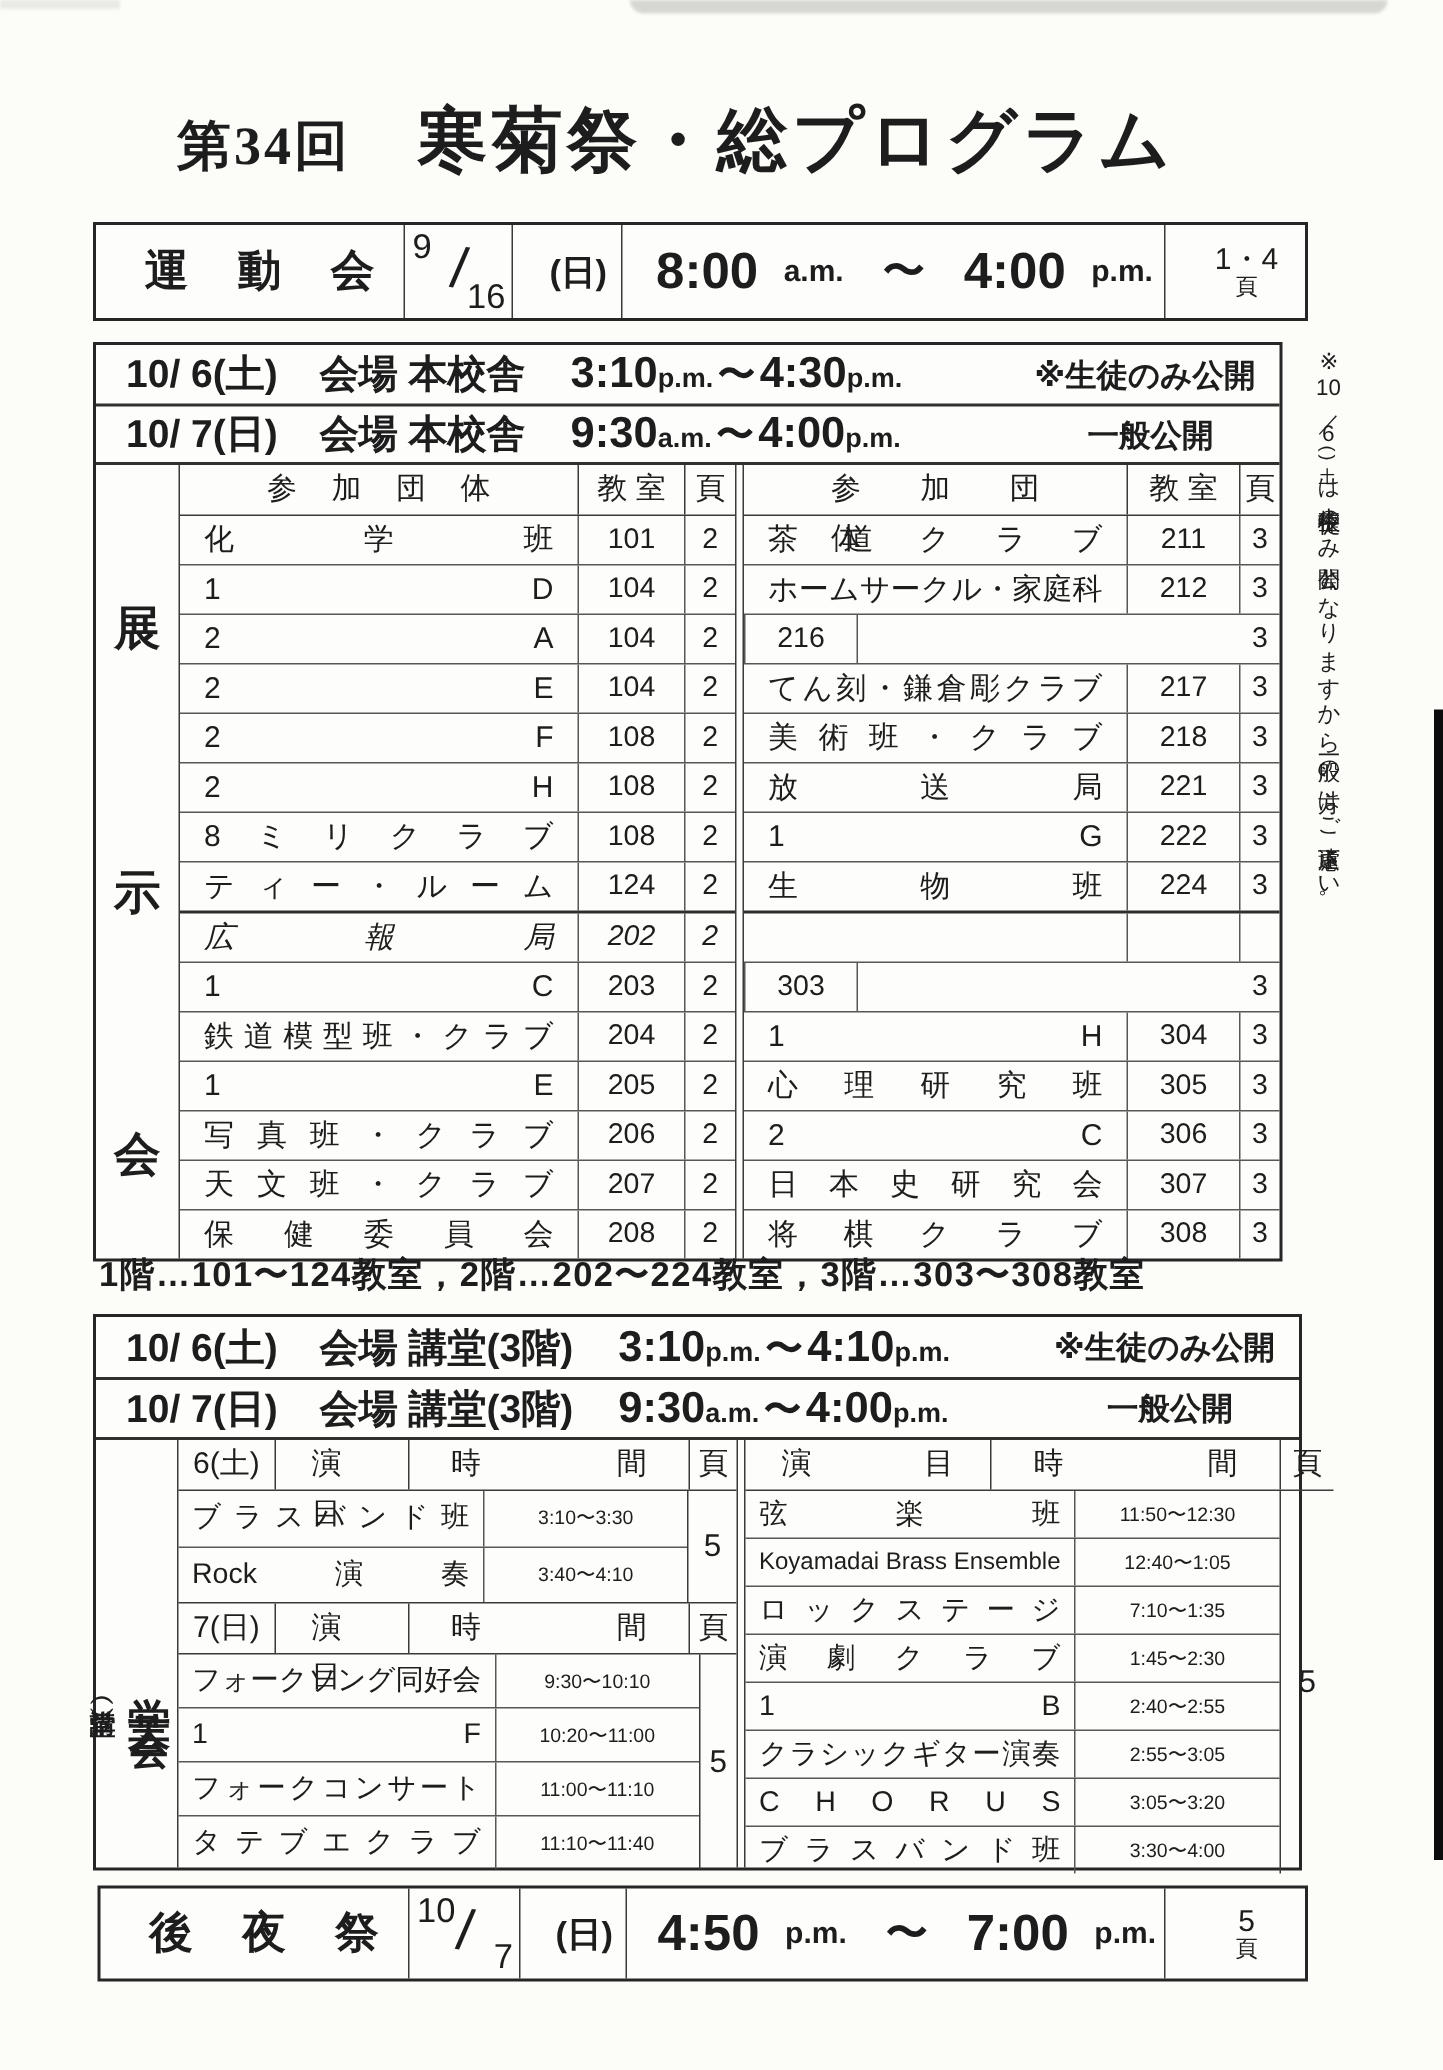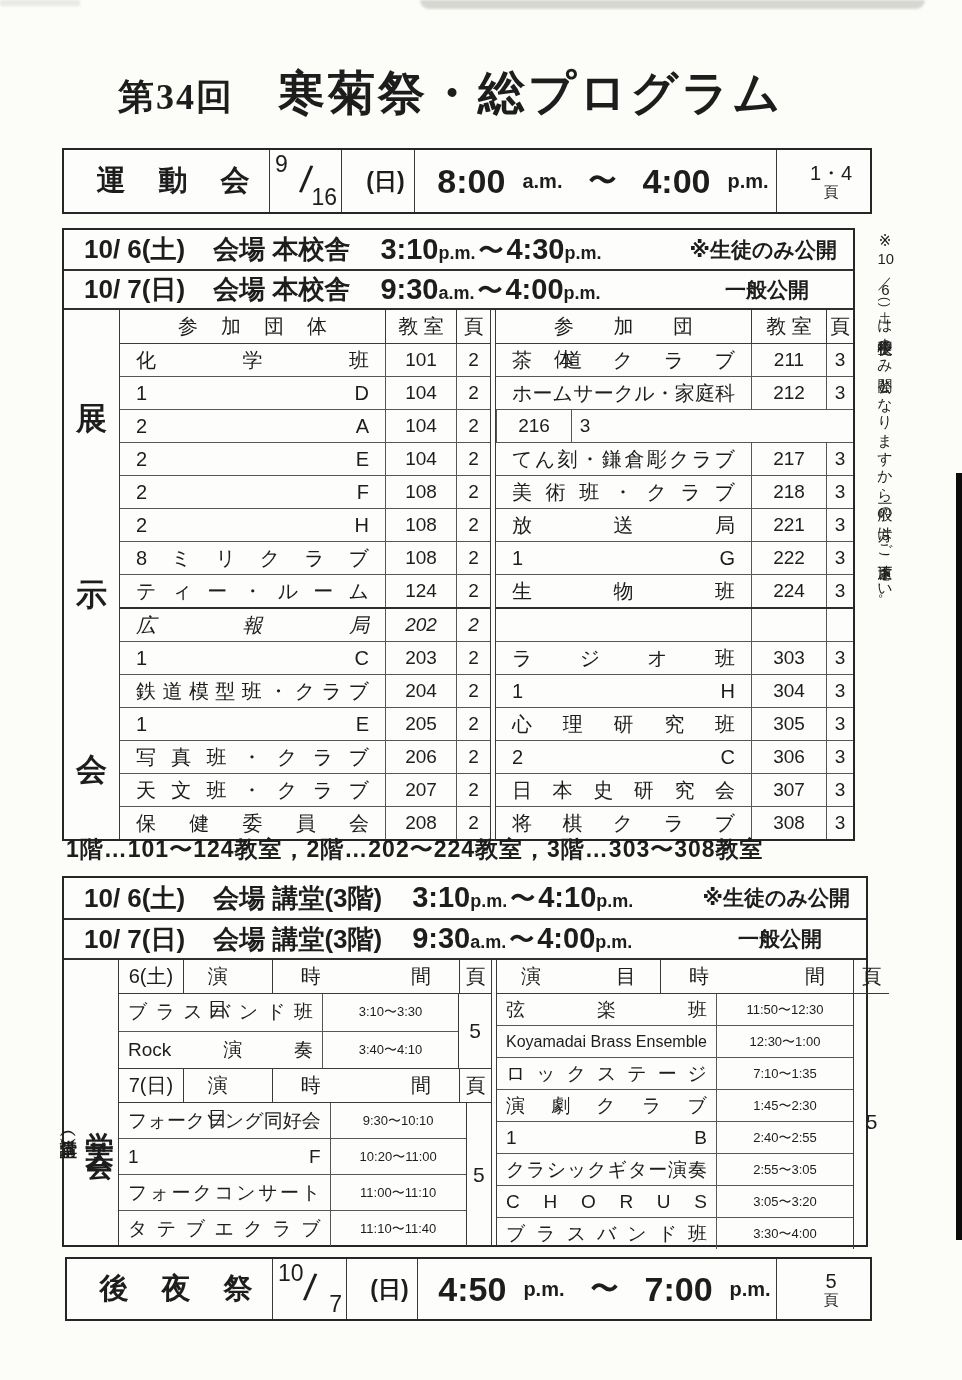--- a/index.html
+++ b/index.html
@@ -51,21 +51,21 @@
   .ex-side{width:56px;border-right:1px solid #3a3a3a;display:flex;flex-direction:column;align-items:center;
            justify-content:space-between;padding:88px 0 48px 0;box-sizing:border-box;font-size:31px;font-weight:600;}
   .half{display:flex;flex-direction:column;}
   .ex-l{width:370px;border-right:1px solid #3a3a3a;}
   .ex-r{flex:1;border-left:1px solid #3a3a3a;margin-left:4px;}
   .ex-head{display:flex;height:33px;line-height:33px;border-bottom:1px solid #3a3a3a;font-size:20px;}
   .ex-head .h-group{flex:1;padding:0 58px;}
   .ex-head .h-room{text-align:center;border-left:1px solid #3a3a3a;border-right:1px solid #3a3a3a;}
   .ex-head .h-page{text-align:center;}
   .rows{display:flex;flex-direction:column;}
-  .rows>div{display:flex;height:32px;line-height:32px;}
+  .rows>div{display:flex;height:32px;line-height:32px;justify-content:space-between;}
   .rows>div+div{border-top:1px solid #575757;}
   .rows>div:nth-of-type(9){border-top:2px solid #2e2e2e;font-style:italic;}
   .exrow .name{flex:1;font-size:20px;padding:0 16px;overflow:hidden;white-space:nowrap;}
   .exrow .room{text-align:center;font-size:19px;border-left:1px solid #575757;border-right:1px solid #575757;}
   .exrow .pg{text-align:center;font-size:19px;}
   .ex-l .h-room,.ex-l .exrow .room{width:70px;}
   .ex-l .h-page,.ex-l .exrow .pg{width:33px;}
   .ex-r .h-room,.ex-r .exrow .room{width:74px;}
   .ex-r .h-page,.ex-r .exrow .pg{width:26px;}
 
@@ -322,21 +322,20 @@
               <div class="pg">3</div>
             </div>
 
             <div class="exrow">
               <div class="name jc"></div>
               <div class="room"></div>
               <div class="pg"></div>
             </div>
 
             <div class="exrow">
-              <div class="name jc">ラ　ジ　オ　班</div>
               <div class="room">303</div>
               <div class="pg">3</div>
             </div>
 
             <div class="exrow">
               <div class="name jc">1　H</div>
               <div class="room">304</div>
               <div class="pg">3</div>
             </div>
 
@@ -455,21 +454,21 @@
         <div class="pfgroup g-all">
           <div class="grows">
 
               <div class="pfrow">
                 <div class="name jc">弦　楽　班</div>
                 <div class="time">11:50〜12:30</div>
               </div>
 
               <div class="pfrow">
                 <div class="name jc">Koyamadai Brass Ensemble</div>
-                <div class="time">12:30〜1:00</div>
+                <div class="time">12:40〜1:05</div>
               </div>
 
               <div class="pfrow">
                 <div class="name jc">ロックステージ</div>
                 <div class="time">7:10〜1:35</div>
               </div>
 
               <div class="pfrow">
                 <div class="name jc">演　劇　ク　ラ　ブ</div>
                 <div class="time">1:45〜2:30</div>

